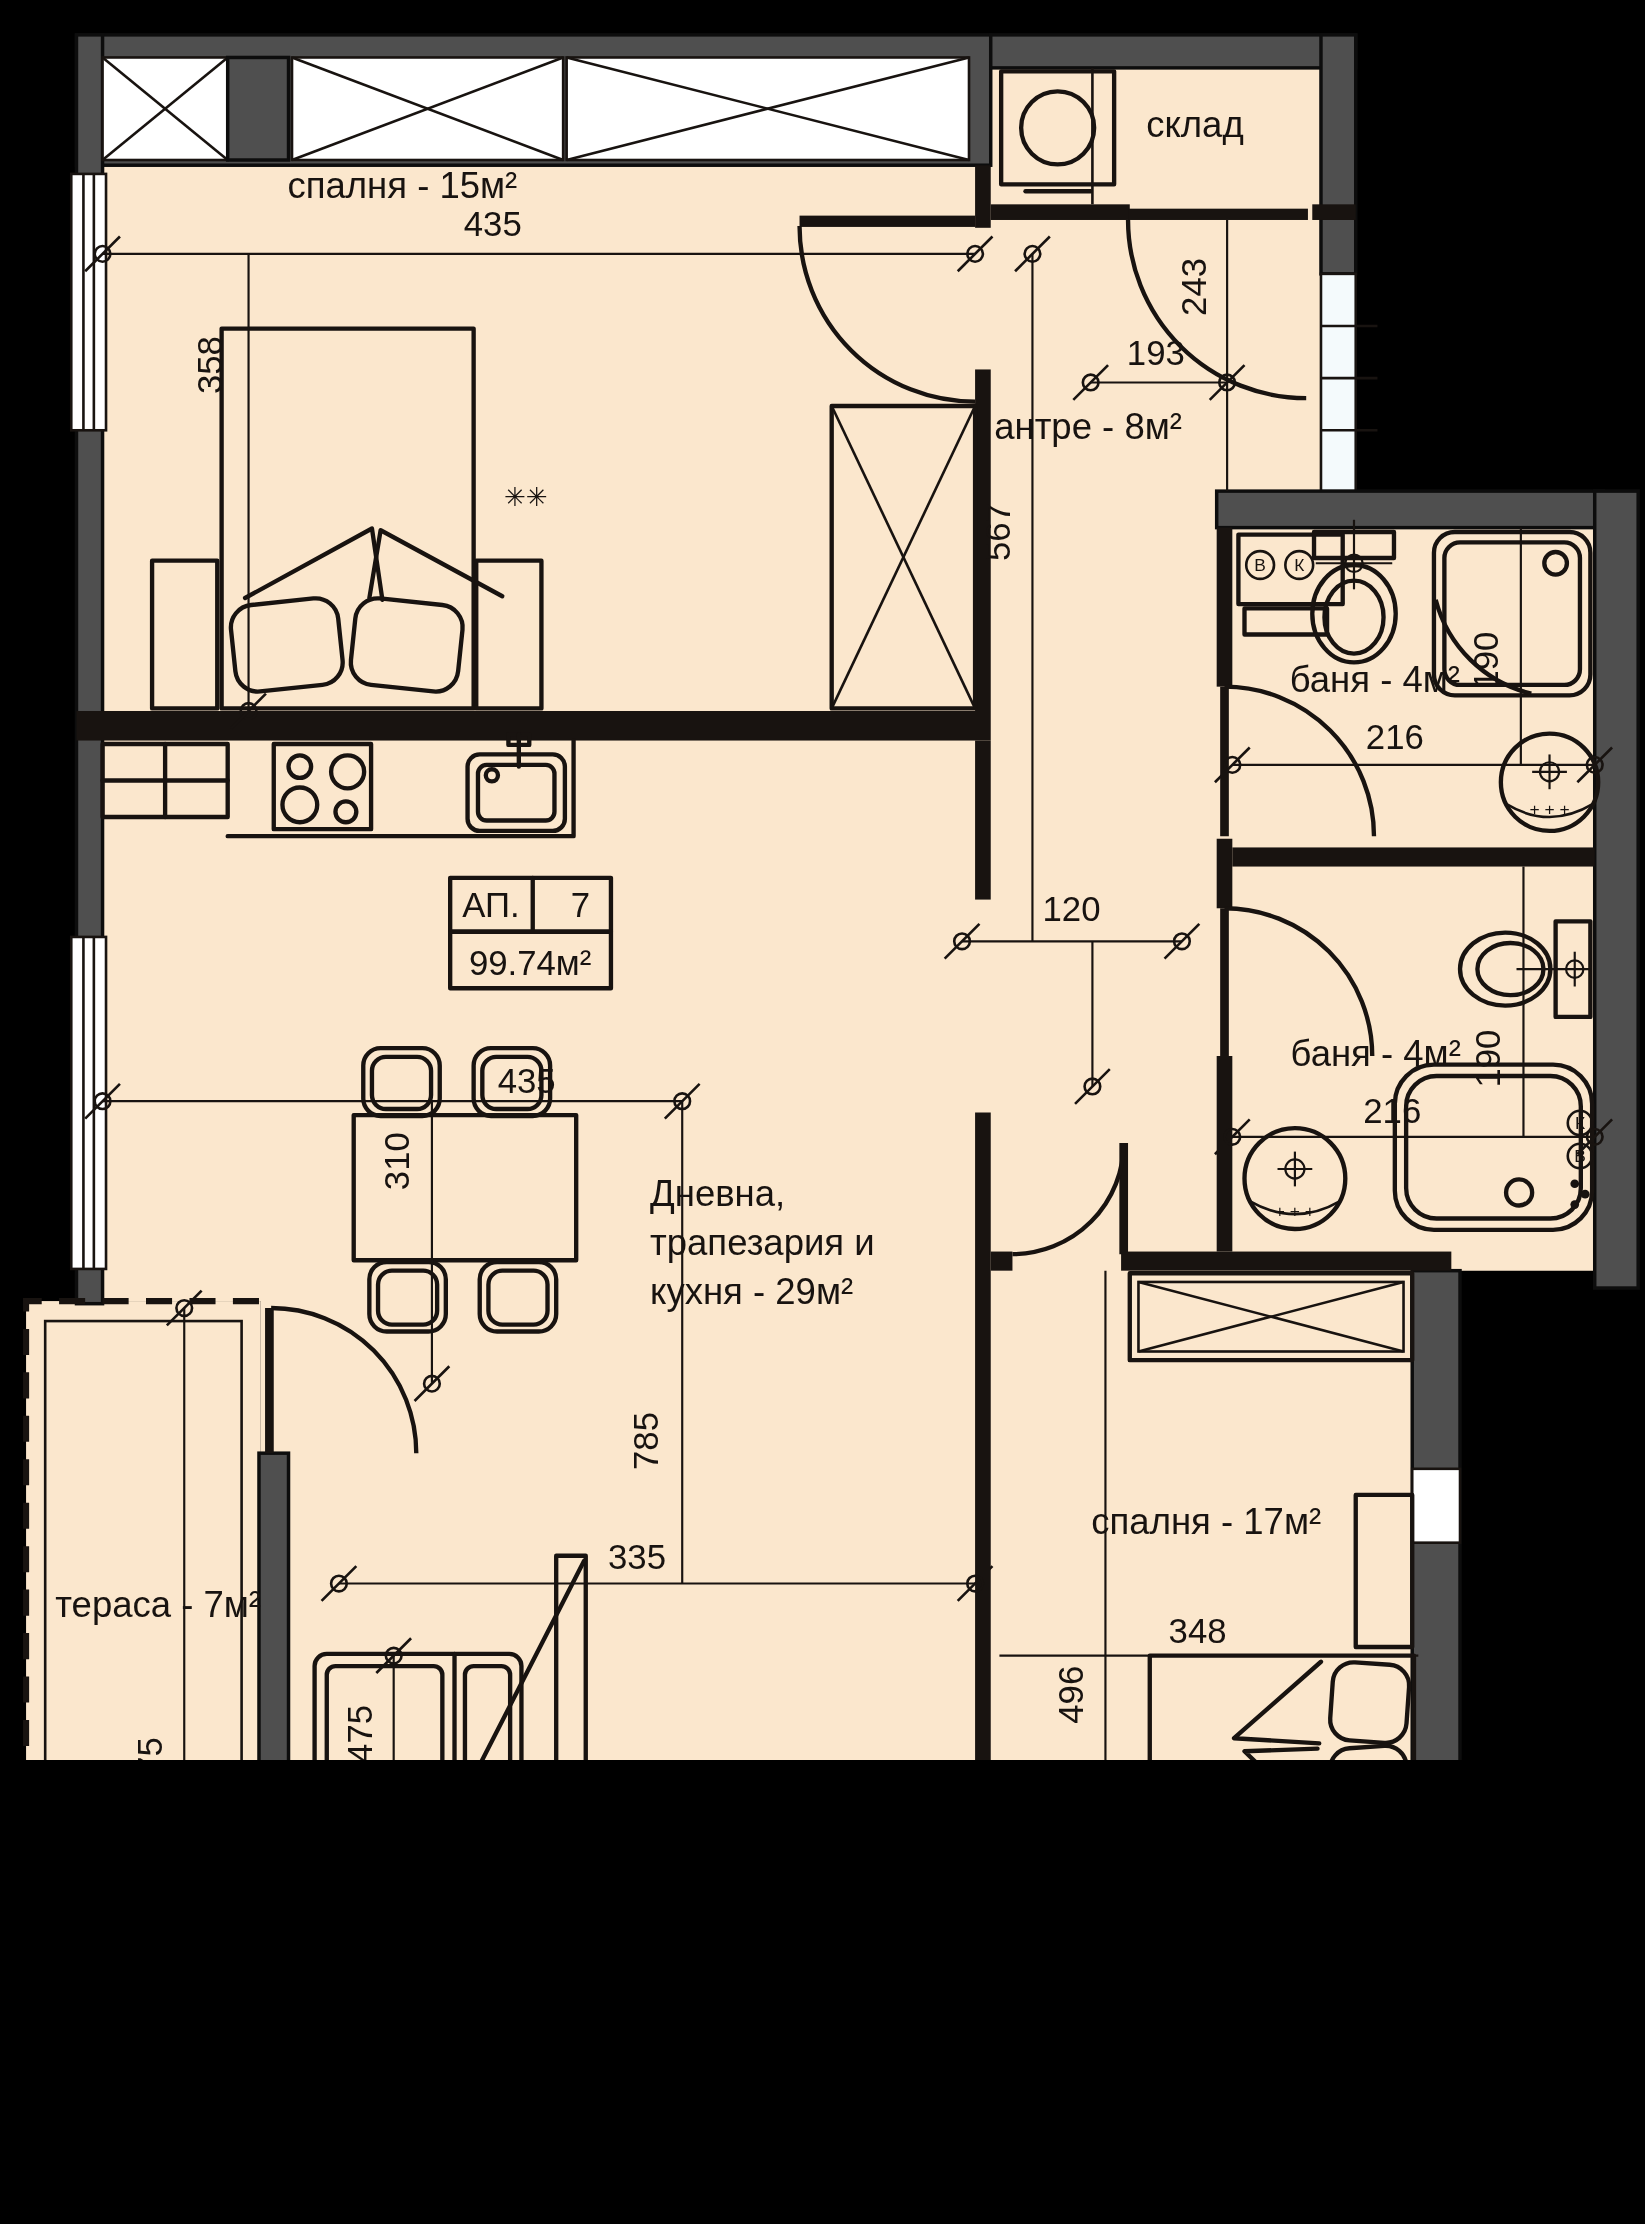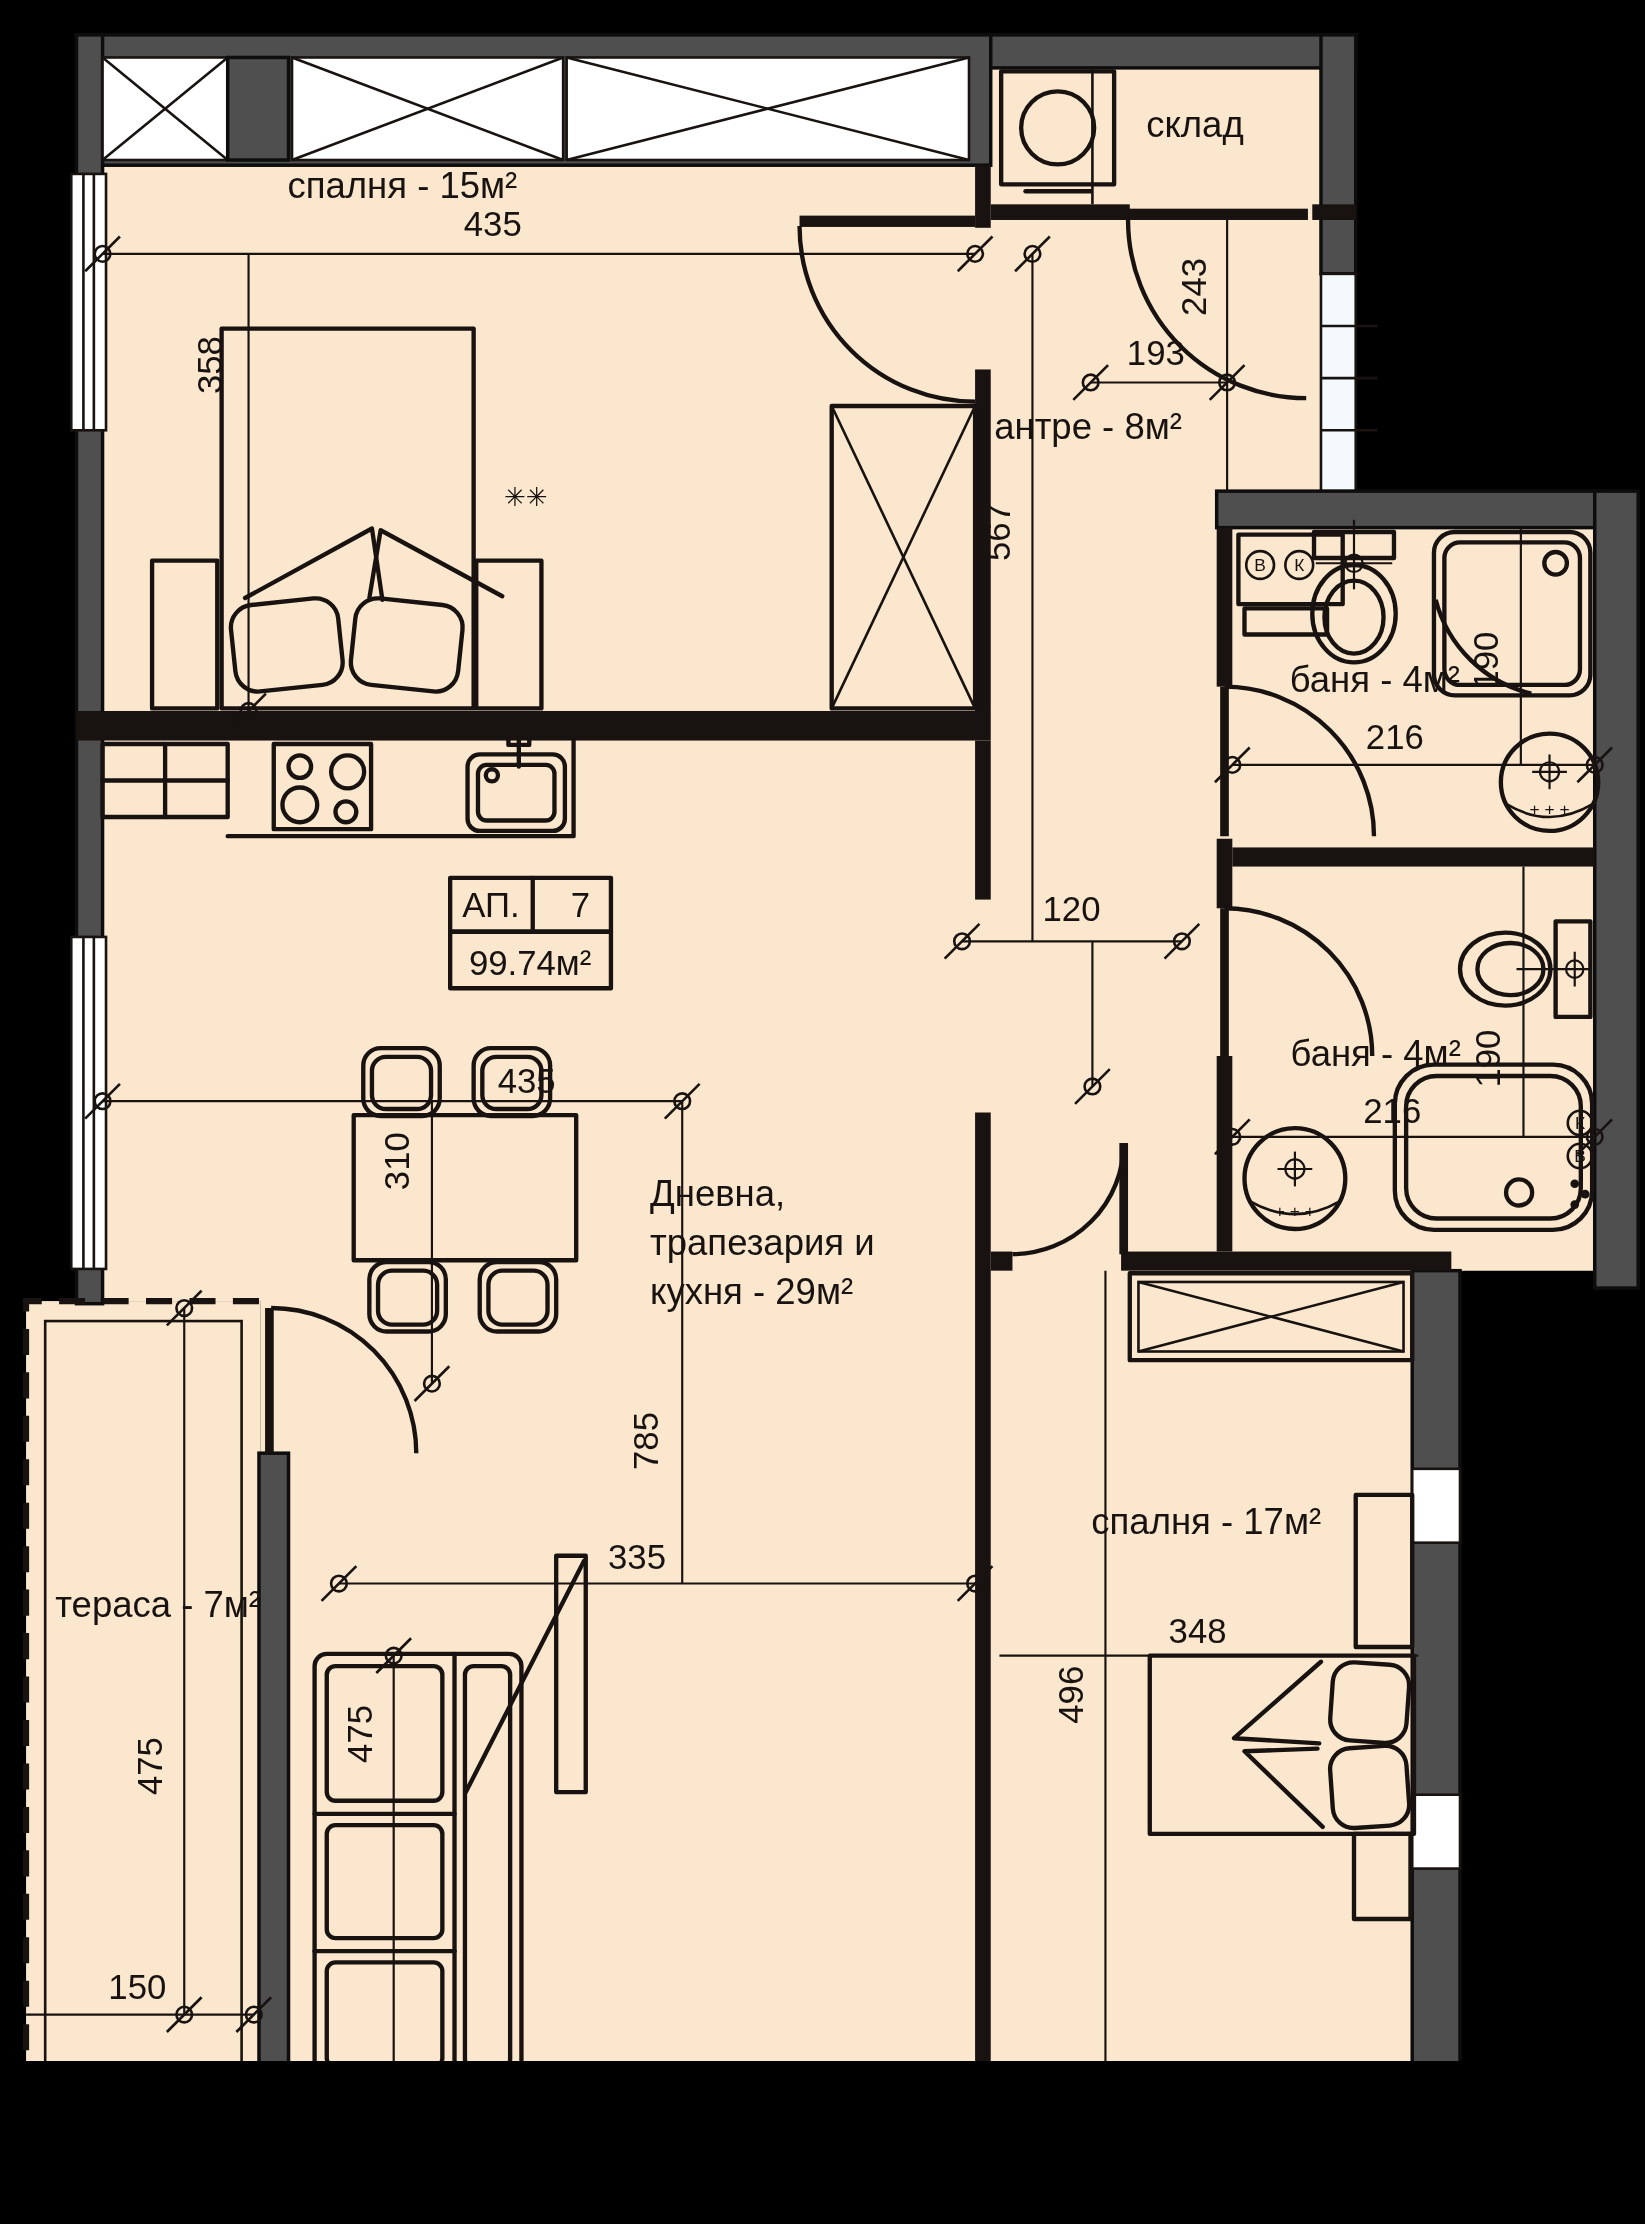--- a/index.html
+++ b/index.html
@@ -1,16 +1,16 @@
 <!DOCTYPE html>
 <html style="font-size:14px"><head>
 <meta charset="utf-8">
 <style>
   html,body{margin:0;padding:0;background:#000;}
-  .stage{width:1646px;height:2061px;position:relative;background:#000;}
+  .stage{width:1646px;height:1760px;position:relative;background:#000;}
   svg{display:block}
   .floor{fill:#fbe7cd;}
   .wall{fill:#4f4f4f;stroke:#0d0d0d;stroke-width:4;}
   .iwall{fill:#181310;}
   .furn{fill:none;stroke:#181310;stroke-width:5;stroke-linejoin:round;stroke-linecap:round;}
   .thin{fill:none;stroke:#181310;stroke-width:3;}
   .dim{stroke:#181310;stroke-width:2.5;fill:none;}
   .door{stroke:#181310;stroke-width:10;fill:none;}
   .arc{stroke:#181310;stroke-width:5;fill:none;}
   .dash{stroke:#181310;stroke-width:7;fill:none;stroke-dasharray:30 20;}

